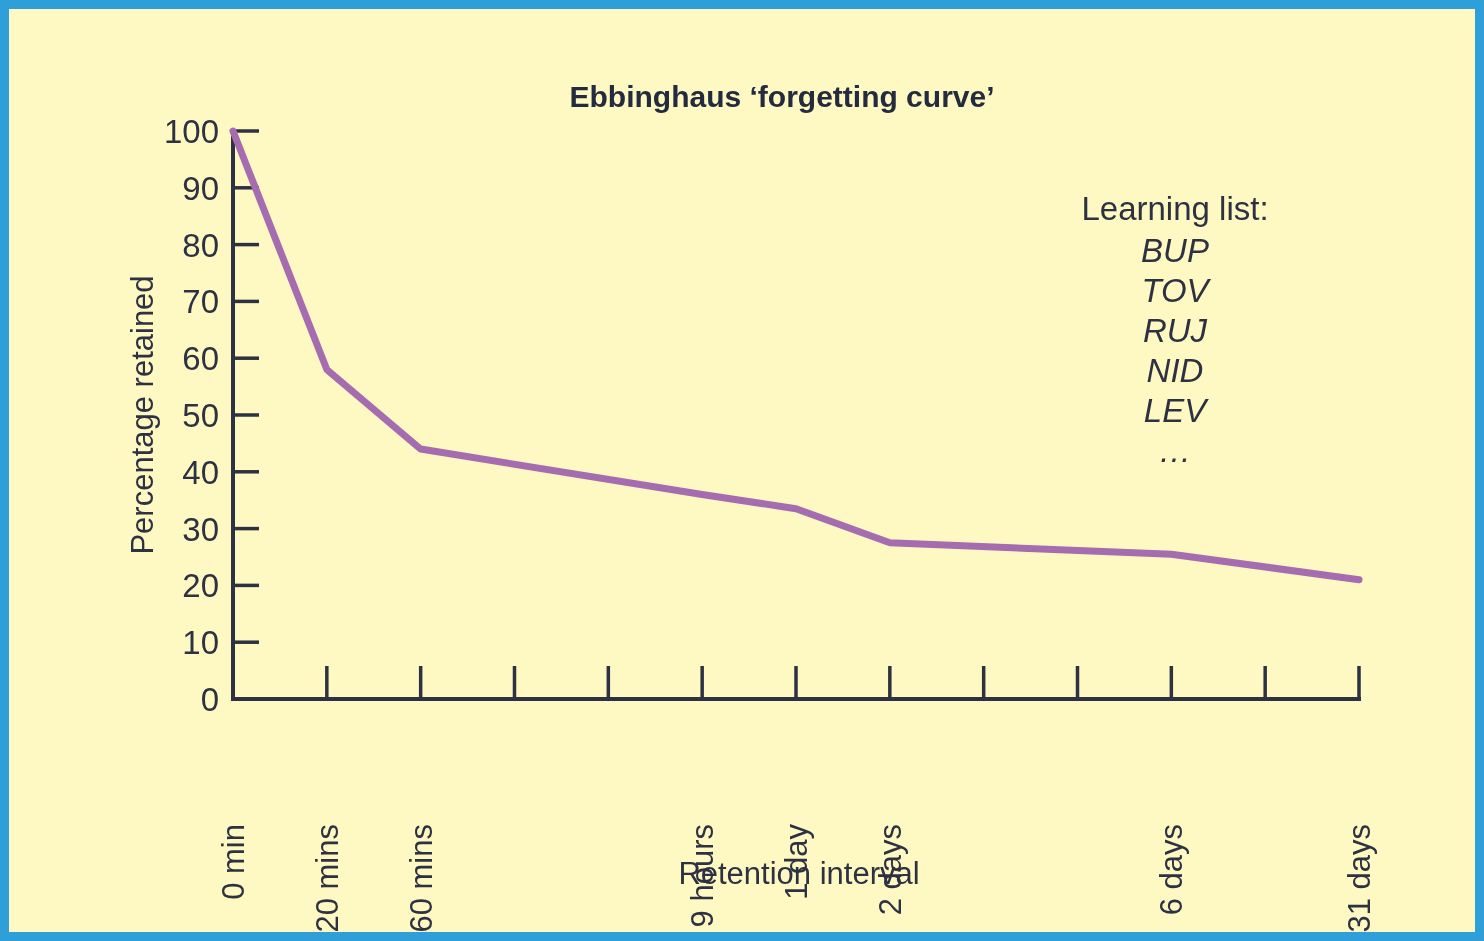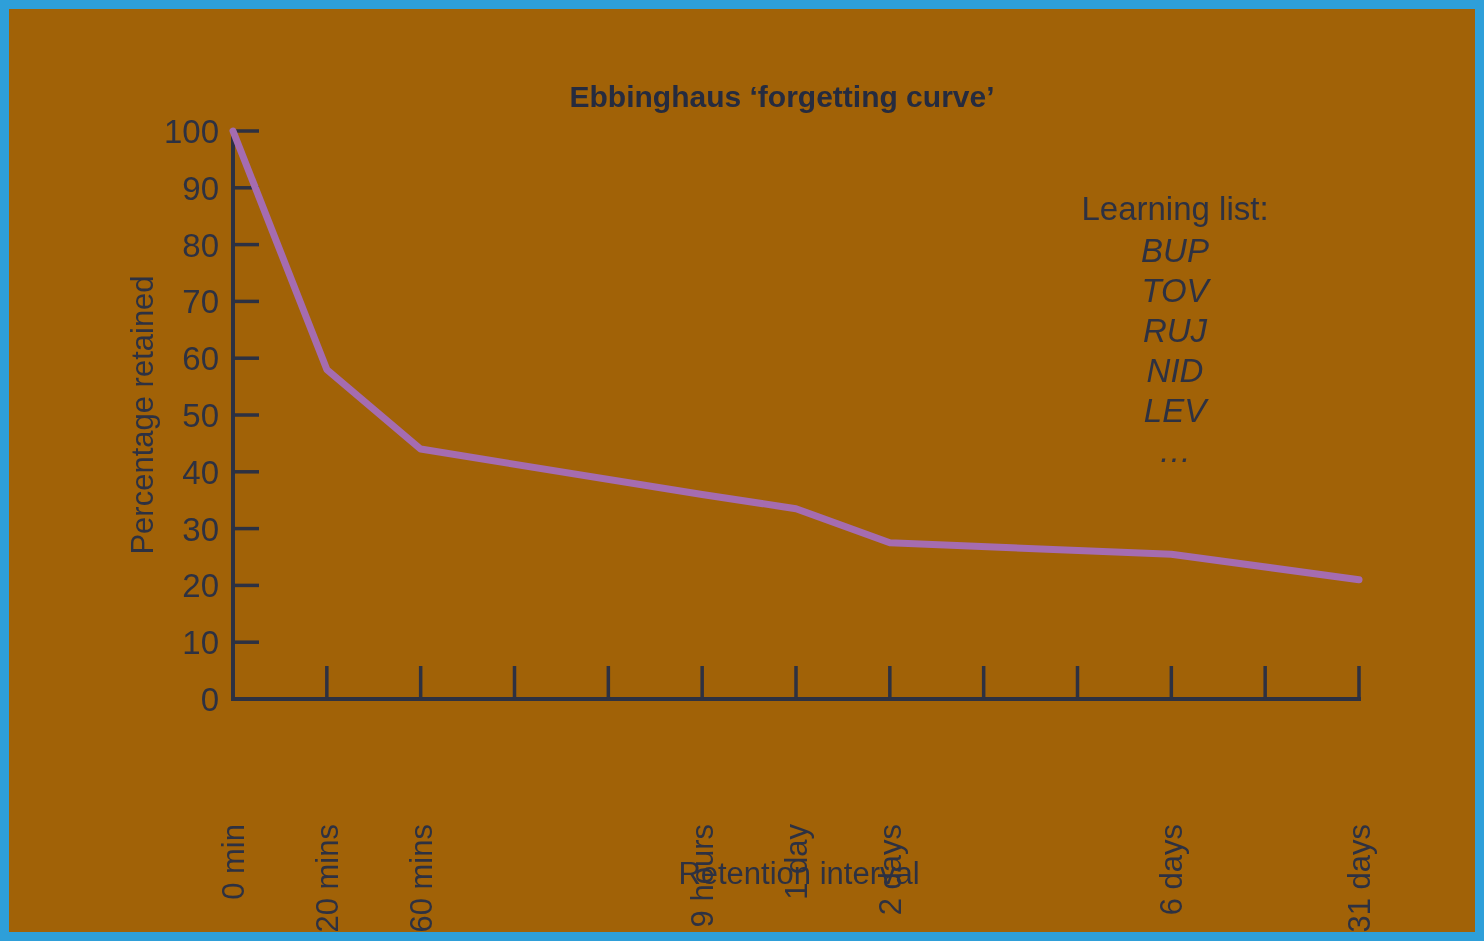--- a/index.html
+++ b/index.html
@@ -5,21 +5,21 @@
   html, body {
     margin: 0;
     padding: 0;
     background: #ffffff;
   }
   #page {
     position: relative;
     width: 1484px;
     height: 941px;
     box-sizing: border-box;
-    background: #a16207;
+    background: #fef9c3;
     border: 9px solid #2e9fd9;
     overflow: hidden;
     font-family: "Liberation Sans", sans-serif;
   }
   #chart-svg {
     position: absolute;
     left: 0;
     top: 0;
     width: 1484px;
     height: 941px;

